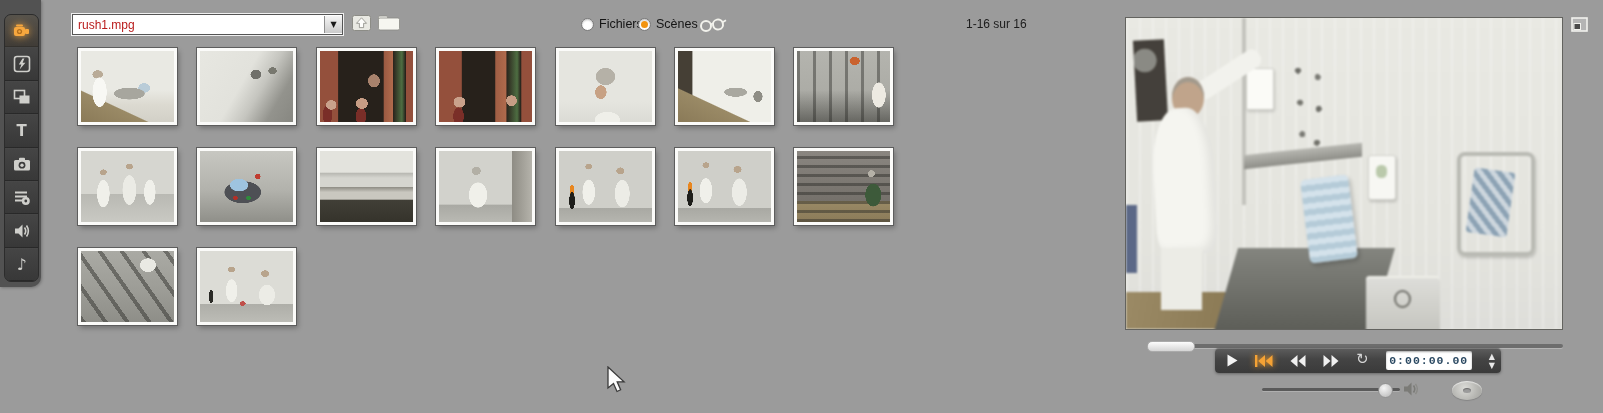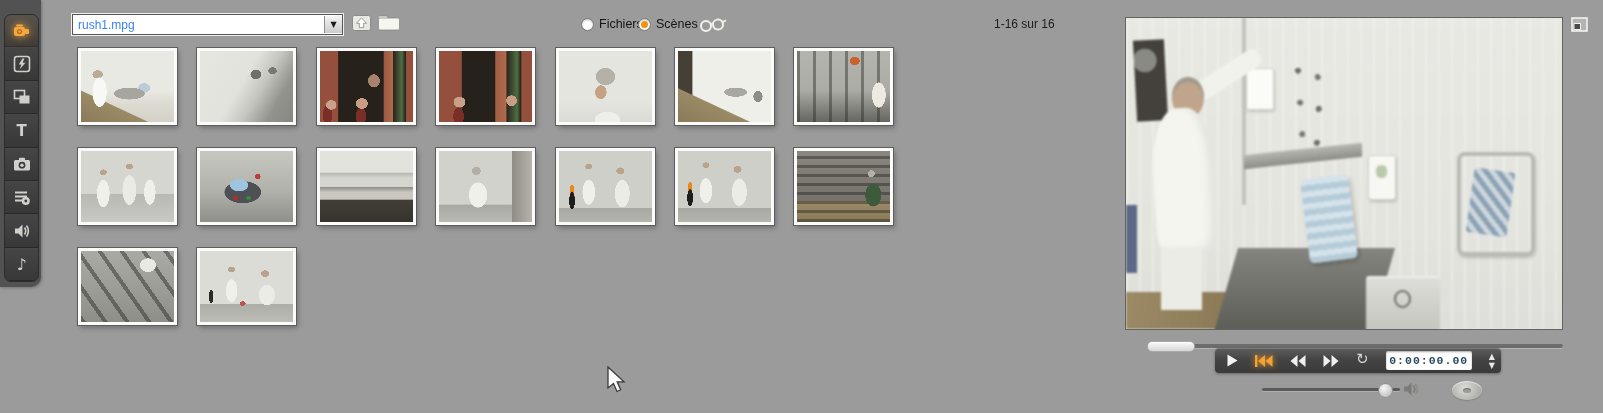--- a/index.html
+++ b/index.html
@@ -11,28 +11,28 @@
   .dock-rail{position:absolute;left:4px;top:14px;width:33px;height:266px;background:#3a3a3a;border:1px solid #2c2c2c;border-radius:7px;overflow:hidden;display:flex;flex-direction:column;}
   .dock-btn{flex:1;display:flex;align-items:center;justify-content:center;background:linear-gradient(180deg,#454545,#383838);border:none;border-top:1px solid rgba(255,255,255,.08);border-bottom:1px solid rgba(0,0,0,.4);padding:0;cursor:pointer;}
   .dock-btn:first-child{border-top:none;}
   .dock-btn.active{background:linear-gradient(180deg,#57534c,#403c37);}
   .dock-btn svg{display:block;}
   .glyph-ico{font-family:"DejaVu Sans",sans-serif;color:#cfcfcb;font-weight:bold;}
   .dock-btn.active svg{filter:drop-shadow(0 0 4px rgba(252,170,60,.95));}
 
   
   .combo{position:absolute;left:72px;top:14px;width:269px;height:19px;background:#fff;border:1px solid #555;box-shadow:0 0 0 1px rgba(255,255,255,.85);display:flex;align-items:center;}
-  .combo-text{flex:1;font-size:12px;color:#3b82f6;padding-left:5px;white-space:nowrap;overflow:hidden;}
+  .combo-text{flex:1;font-size:12px;color:#b91c1c;padding-left:5px;white-space:nowrap;overflow:hidden;}
   .combo-arrow{width:17px;height:17px;margin:0;display:flex;align-items:center;justify-content:center;background:linear-gradient(180deg,#f4f4f4,#cbcbcb);border-left:1px solid #8e8e8e;font-size:8px;color:#1a1a1a;font-family:"DejaVu Sans",sans-serif;}
   .tool-ico{position:absolute;cursor:pointer;}
   .radio{position:absolute;display:flex;align-items:center;gap:5px;cursor:pointer;height:14px;top:17px;}
   .rb{width:11px;height:11px;border-radius:50%;background:#fff;border:1px solid #777;box-shadow:inset 0 1px 2px rgba(0,0,0,.25);position:relative;}
   .radio.sel .rb::after{content:"";position:absolute;left:2px;top:2px;width:7px;height:7px;border-radius:50%;background:#f2930f;}
   .radio span.lbl{font-size:12.5px;color:#141414;}
-  .range-label{position:absolute;left:994px;top:17px;font-size:12px;color:#1d1d1d;}
+  .range-label{position:absolute;left:966px;top:17px;font-size:12px;color:#1d1d1d;}
 
   
   .thumb{position:absolute;width:93px;height:71px;border:3px solid #fbfbf9;outline:1px solid #5d5d5d;box-shadow:2px 3px 5px rgba(0,0,0,.28);cursor:pointer;background:#cfcfc9;}
   .thumb .ph{width:100%;height:100%;}
 
   
   .screen{position:absolute;left:1125px;top:17px;width:436px;height:311px;border:1px solid #63635f;background:#e6e6e0;overflow:hidden;cursor:pointer;}
   .scene-layers{position:absolute;inset:0;filter:blur(1.1px) saturate(.92);}
   .scene-layers div{position:absolute;}
   .pv-wall{inset:0;background:repeating-linear-gradient(90deg,rgba(255,255,255,.28) 0 2px,rgba(0,0,0,0) 2px 13px),linear-gradient(180deg,#e9e9e3 0%,#e4e4de 70%,#dededa 100%);}

